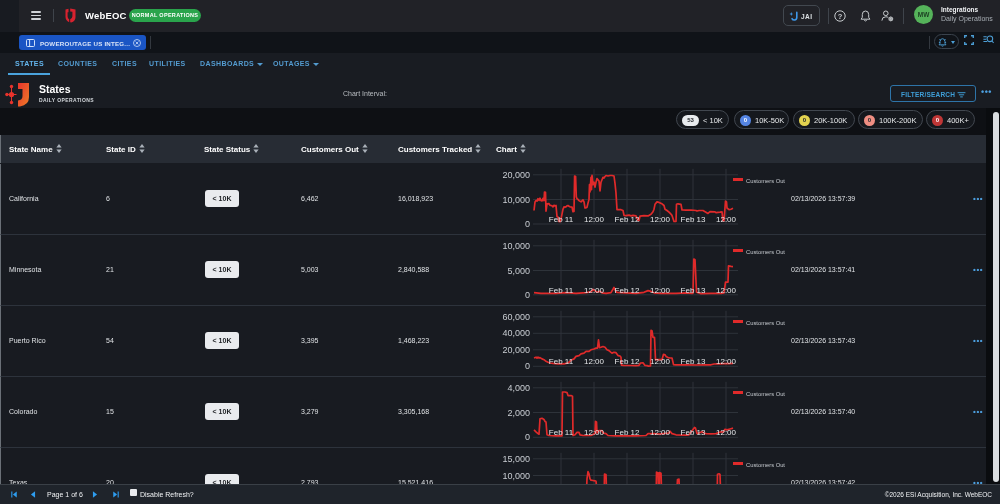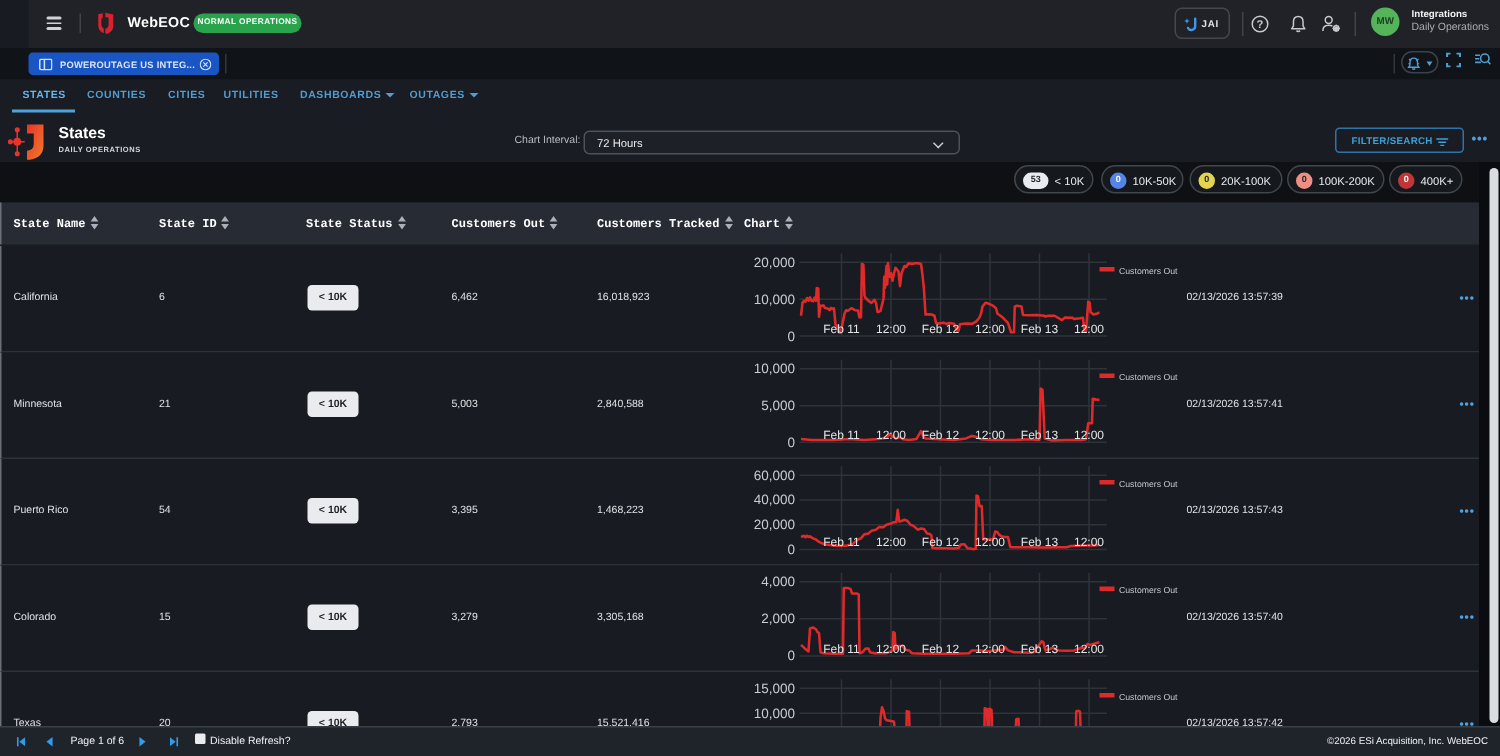--- a/index.html
+++ b/index.html
@@ -47,21 +47,21 @@
 #tdots { position:absolute; left:981px; top:8px; font-size:9px; color:#4da0e0; letter-spacing:0.5px; font-weight:bold; }
 
 
 #legendrow { position:absolute; left:0; top:108px; width:1000px; height:27px; background:#0e1014; }
 .pill { position:absolute; top:2px; height:19px; background:#15181d; border:1px solid #41474f; border-radius:9.5px; }
 .pill .dot { position:absolute; left:5px; top:3.5px; height:11px; border-radius:6px; font-size:6px; font-weight:bold; text-align:center; line-height:11.5px; }
 .pill .lab { position:absolute; top:5px; font-size:7.5px; color:#e8eaec; white-space:nowrap; }
 
 
 #thead { position:absolute; left:0; top:135px; width:986px; height:28px; background:#272c34; border-left:1px solid #6a7077; }
-.hcell { position:absolute; top:9px; font-size:8px; font-weight:bold; color:#fff; white-space:nowrap;font-family:Liberation Mono, monospace; }
+.hcell { position:absolute; top:9px; font-size:8px; font-weight:bold; color:#fff; white-space:nowrap; }
 .sort { vertical-align:-1.5px; margin-left:3px; }
 #lastupd { position:absolute; left:793px; top:4px; width:130px; font-size:8px; font-weight:bold; color:#fff; line-height:10px; }
 .row { position:absolute; left:0; width:986px; height:71px; background:#181b21; border-bottom:1px solid #2d333c; border-left:1px solid #6a7077; }
 .cell { position:absolute; top:31px; font-size:7px; color:#dfe2e5; white-space:nowrap; }
 .dtcell { font-size:7px; left:793px; }
 .badge { position:absolute; left:204px; top:26px; width:34px; height:17px; background:#e9ebee; border-radius:3px; font-size:7px; font-weight:bold; color:#1d2023; text-align:center; line-height:17px; }
 .chartbox { position:absolute; left:495px; top:0; width:295px; height:71px; }
 .rowdots { position:absolute; left:972px; top:30px; font-size:8px; color:#4da0e0; letter-spacing:0.6px; font-weight:bold; }
 #tbl { position:absolute; left:0; top:0; width:1000px; height:504px; }
 
@@ -177,24 +177,20 @@
       <circle cx="1.9" cy="13.5" r="1.7" fill="#e8332c"></circle>
       <circle cx="6.5" cy="21.5" r="1.7" fill="#e8332c"></circle>
       <line x1="6.5" y1="13.5" x2="6.5" y2="5.5" stroke="#e8332c" stroke-width="1"></line>
       <line x1="6.5" y1="13.5" x2="1.9" y2="13.5" stroke="#e8332c" stroke-width="1"></line>
       <line x1="6.5" y1="13.5" x2="6.5" y2="21.5" stroke="#e8332c" stroke-width="1"></line>
       <line x1="6.5" y1="13.5" x2="11.5" y2="13.5" stroke="#e8332c" stroke-width="1"></line>
     </svg>
     <div id="btitle">States</div>
     <div id="bsub">DAILY OPERATIONS</div>
     <div id="cilabel">Chart Interval:</div>
-    <div id="ciselect">
-        <span class="txt">72 Hours</span>
-        <div class="car"></div>
-      </div>
     <div id="fsbtn">
       <span class="txt">FILTER/SEARCH</span>
       <svg style="position:absolute;right:9px;top:5.5px" width="9" height="7" viewBox="0 0 10 8">
         <path d="M0.5 0.8 L9.5 0.8 M2 3.2 L8 3.2 M3.5 5.6 L6.5 5.6" stroke="#3f9fd8" stroke-width="1.1"></path>
       </svg>
     </div>
     <span id="tdots">•••</span>
   </div>
 
   <div id="legendrow">

